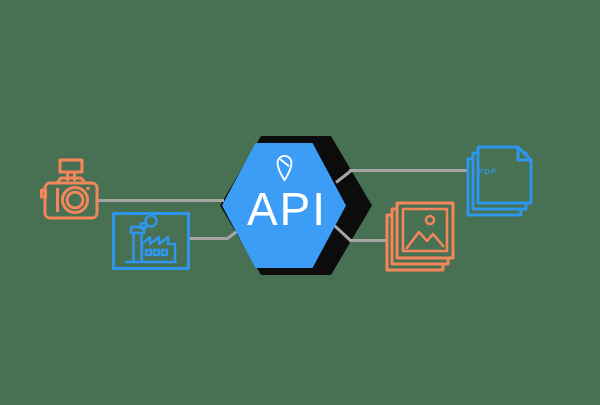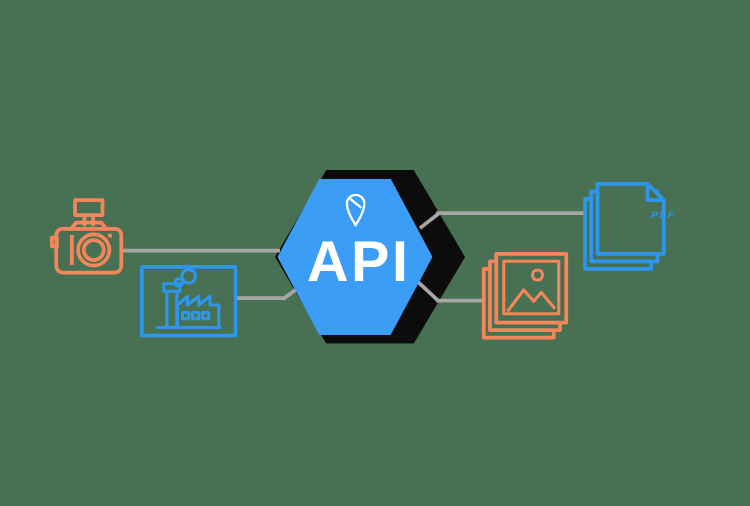--- a/index.html
+++ b/index.html
@@ -28,34 +28,34 @@
     clip-path:polygon(27% 0,73% 0,100% 50%,73% 100%,27% 100%,0 50%);
   }
   .hex{
     position:absolute;left:222px;top:143px;width:124px;height:125px;
     background:#3B9DF6;z-index:3;
     clip-path:polygon(27% 0,73% 0,100% 50%,73% 100%,27% 100%,0 50%);
   }
   .hex-pin{position:absolute;left:276px;top:154px;z-index:4;}
   .hex-label{
     position:absolute;left:225px;top:186px;width:124px;z-index:4;
-    color:#FFFFFF;font-size:46px;font-weight:bold;letter-spacing:2px;
+    color:#FFFFFF;font-size:46px;font-weight:normal;letter-spacing:2px;
     text-align:center;line-height:1;
   }
 
   .node{position:absolute;z-index:2;}
   .node-camera{left:38px;top:152px;}
   .node-factory{left:112px;top:212px;}
   .node-pdf{left:465px;top:144px;}
   .node-photo{left:385px;top:200px;}
 
   .pdf-label{
     position:absolute;left:478px;top:167px;width:62px;z-index:3;
     color:#2E96EC;font-size:8px;font-weight:bold;font-style:italic;
-    letter-spacing:1px;text-align:right;
+    letter-spacing:1px;text-align:left;
   }
 </style>
 </head>
 <body>
 
 <div class="stage">
 
   <div class="line line-camera"></div>
   <div class="line line-factory-h"></div>
   <div class="line line-factory-d"></div>

